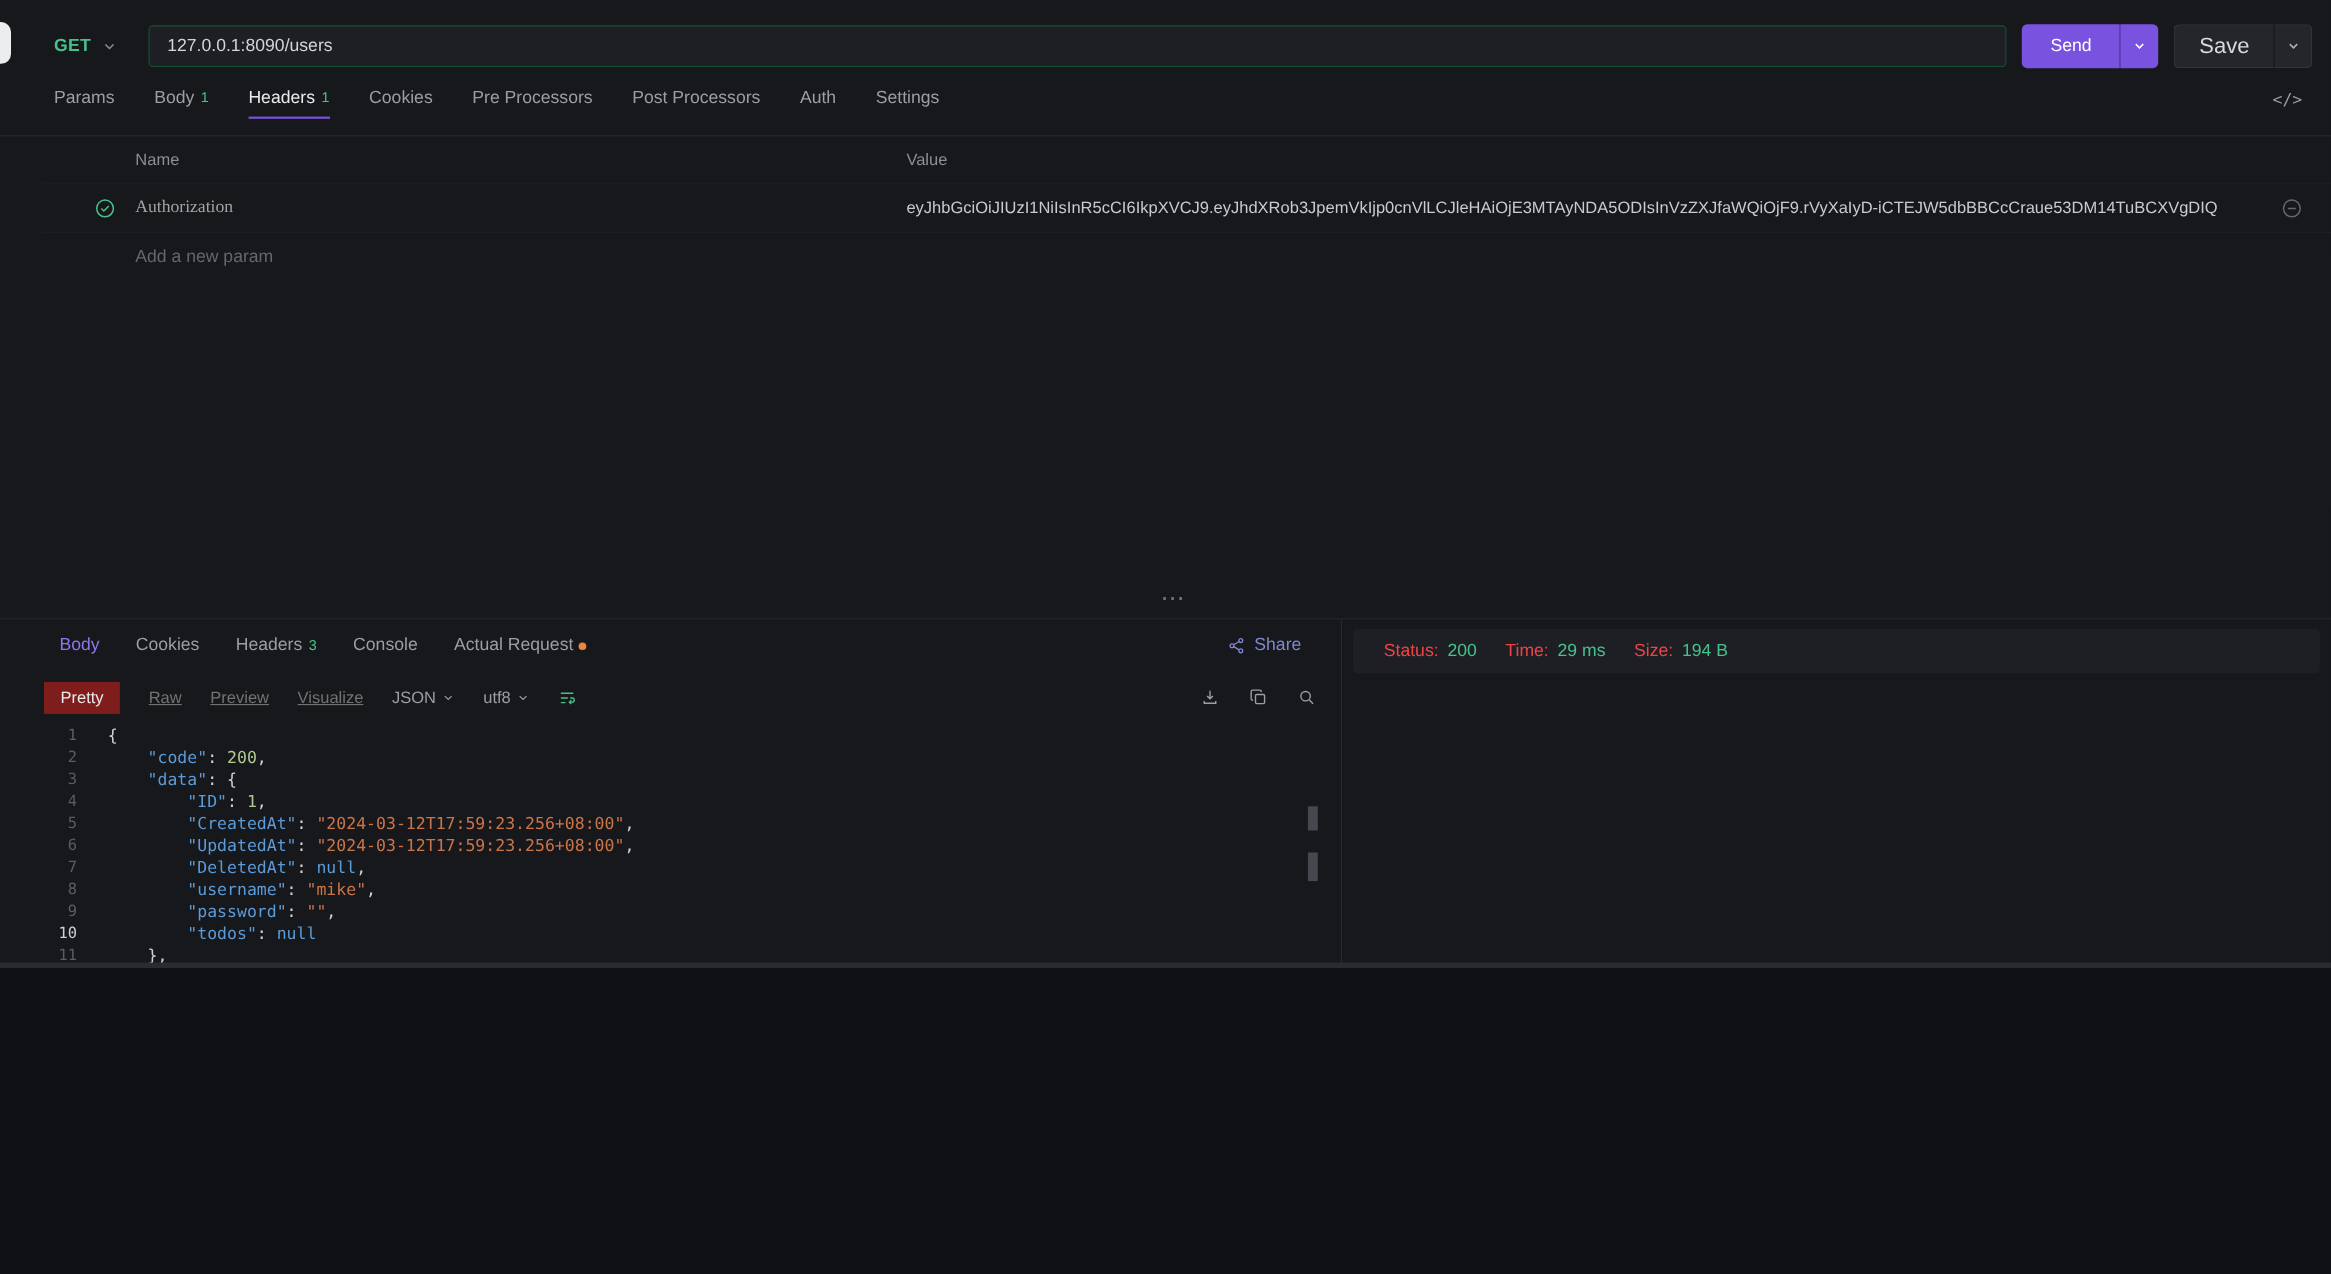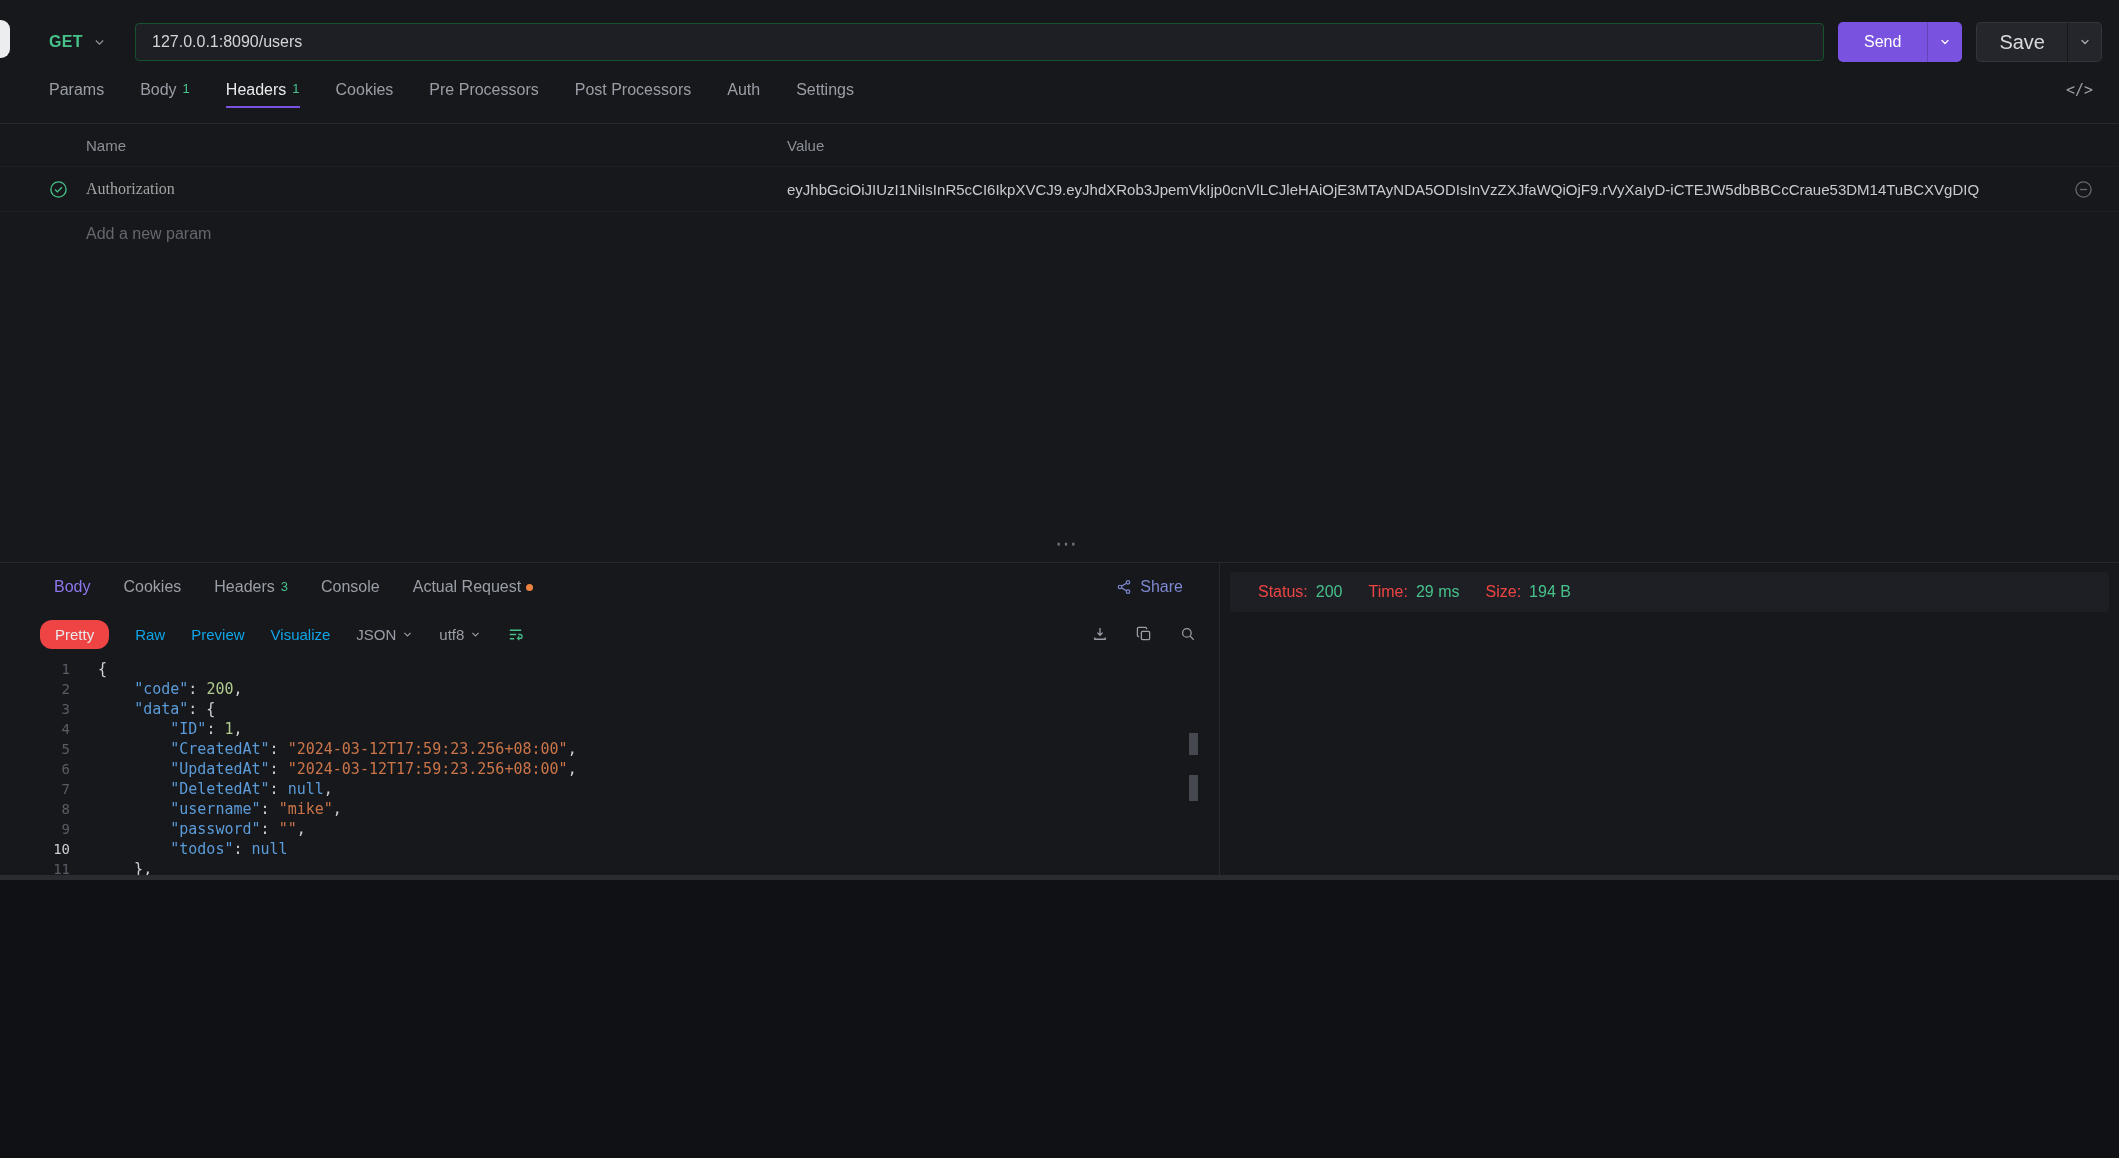--- a/index.html
+++ b/index.html
@@ -24,21 +24,21 @@
   .save-arrow { background:#25262c; color:#aeb2b8; border:1px solid #34353c; border-left:1px solid #17181c; border-radius:0 5px 5px 0; width:35px; cursor:pointer; display:flex; align-items:center; justify-content:center; }
 
   .req-tabs { display:flex; align-items:center; gap:36px; margin-top:8px; height:52px; padding:0 26px 16px 49px; border-bottom:1px solid #27282d; }
   .req-tab { position:relative; height:100%; display:flex; align-items:center; gap:6px; color:#9a9ea6; font-size:16px; cursor:pointer; white-space:nowrap; }
   .req-tab .count { font-size:13px; color:#46c28a; transform:translateY(-1px); }
   .req-tab.active { color:#e9eaec; }
   .req-tab.active::after { content:""; position:absolute; left:0; right:0; bottom:-1px; height:2px; background:#7a52e0; }
   .code-toggle { margin-left:auto; font-family:"DejaVu Sans Mono",monospace; font-size:15px; color:#9a9ea6; cursor:pointer; }
 
   .hdr-table { width:100%; }
-  .hdr-row { display:grid; grid-template-columns:37px 701px 1fr 72px; align-items:center; padding-left:49px; }
+  .hdr-row { display:grid; grid-template-columns:37px 701px 1fr 72px; align-items:center; padding-left:49px;margin-left:37px; }
   .hdr-row.head { height:42px; color:#8b8f96; font-size:15px; }
   .hdr-row.data { height:46px; border-bottom:1px solid #1e1f24; border-top:1px solid #1e1f24; }
   .hdr-row.data .col-name { color:#a3a3a3; font-size:16px;font-family:Liberation Serif, serif; }
   .hdr-row.data .col-value { color:#c8cacf; font-size:15px; white-space:nowrap; overflow:hidden; }
   .hdr-row.addrow { height:44px; }
   .add-text { color:#63676e; font-size:16px; cursor:text; }
   .col-icon { display:flex; align-items:center; }
   .col-action { display:flex; align-items:center; justify-content:center; }
 
   .drag-handle { position:absolute; top:514px; left:1055px; color:#71757d; font-size:22px; letter-spacing:2px; cursor:row-resize; line-height:20px; }
@@ -49,22 +49,22 @@
   .resp-right { flex:1; position:relative; }
 
   .resp-tabs { display:flex; align-items:center; gap:33px; height:48px; padding:0 36px 0 54px; }
   .resp-tab { display:flex; align-items:center; gap:6px; color:#9a9ea6; font-size:16px; cursor:pointer; white-space:nowrap; }
   .resp-tab.active { color:#8f76ee; }
   .resp-tab .count { font-size:13px; color:#46c28a; transform:translateY(-1px); }
   .req-dot { width:7px; height:7px; border-radius:50%; background:#ee8340; align-self:flex-start; margin-top:6px; margin-left:-1px; }
   .share { margin-left:auto; display:flex; align-items:center; gap:8px; color:#7e88cf; font-size:16px; cursor:pointer; }
 
   .resp-toolbar { display:flex; align-items:center; gap:26px; height:46px; padding:0 22px 0 40px; }
-  .view-pill { background:#ef4444; border-radius:12px; padding:6px 15px; color:#e8e9eb; font-size:15px; cursor:pointer; }
-  .view-item { color:#0ea5e9; font-size:15px; cursor:pointer; }
+  .view-pill { background:#7f1d1d; border-radius:0; padding:6px 15px; color:#e8e9eb; font-size:15px; cursor:pointer; }
+  .view-item { color:#737373; font-size:15px; cursor:pointer;text-decoration:underline; }
   .dd { display:flex; align-items:center; gap:6px; color:#9a9ea6; font-size:15px; cursor:pointer; }
   .wrap-ic { color:#46c28a; display:flex; cursor:pointer; }
   .tool-ic { color:#9a9ea6; display:flex; cursor:pointer; }
   .tool-ic.first { margin-left:auto; }
 
   .code-area { flex:1; position:relative; padding-top:2px; font-family:"DejaVu Sans Mono",monospace; font-size:15px; line-height:20px; overflow:hidden; }
   .code-line { display:flex; height:20px; }
   .gutter { width:70px; text-align:right; color:#585d65; font-size:14px; flex:0 0 70px; }
   .code-line.active .gutter { color:#ccd0d6; }
   .code-content { white-space:pre; margin-left:28px; color:#cfd1d4; }

